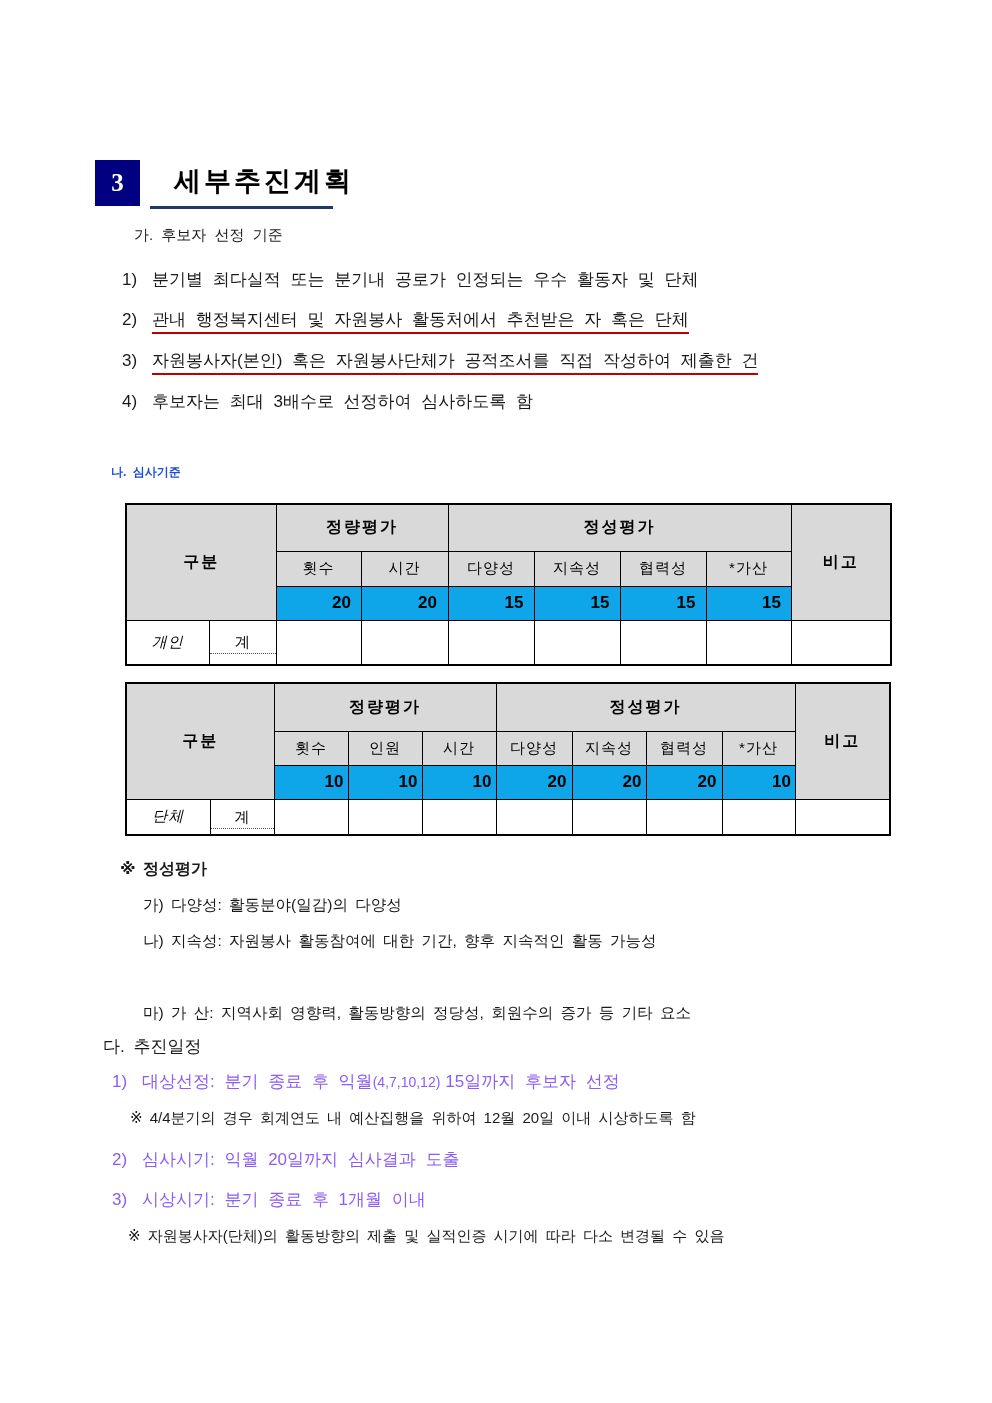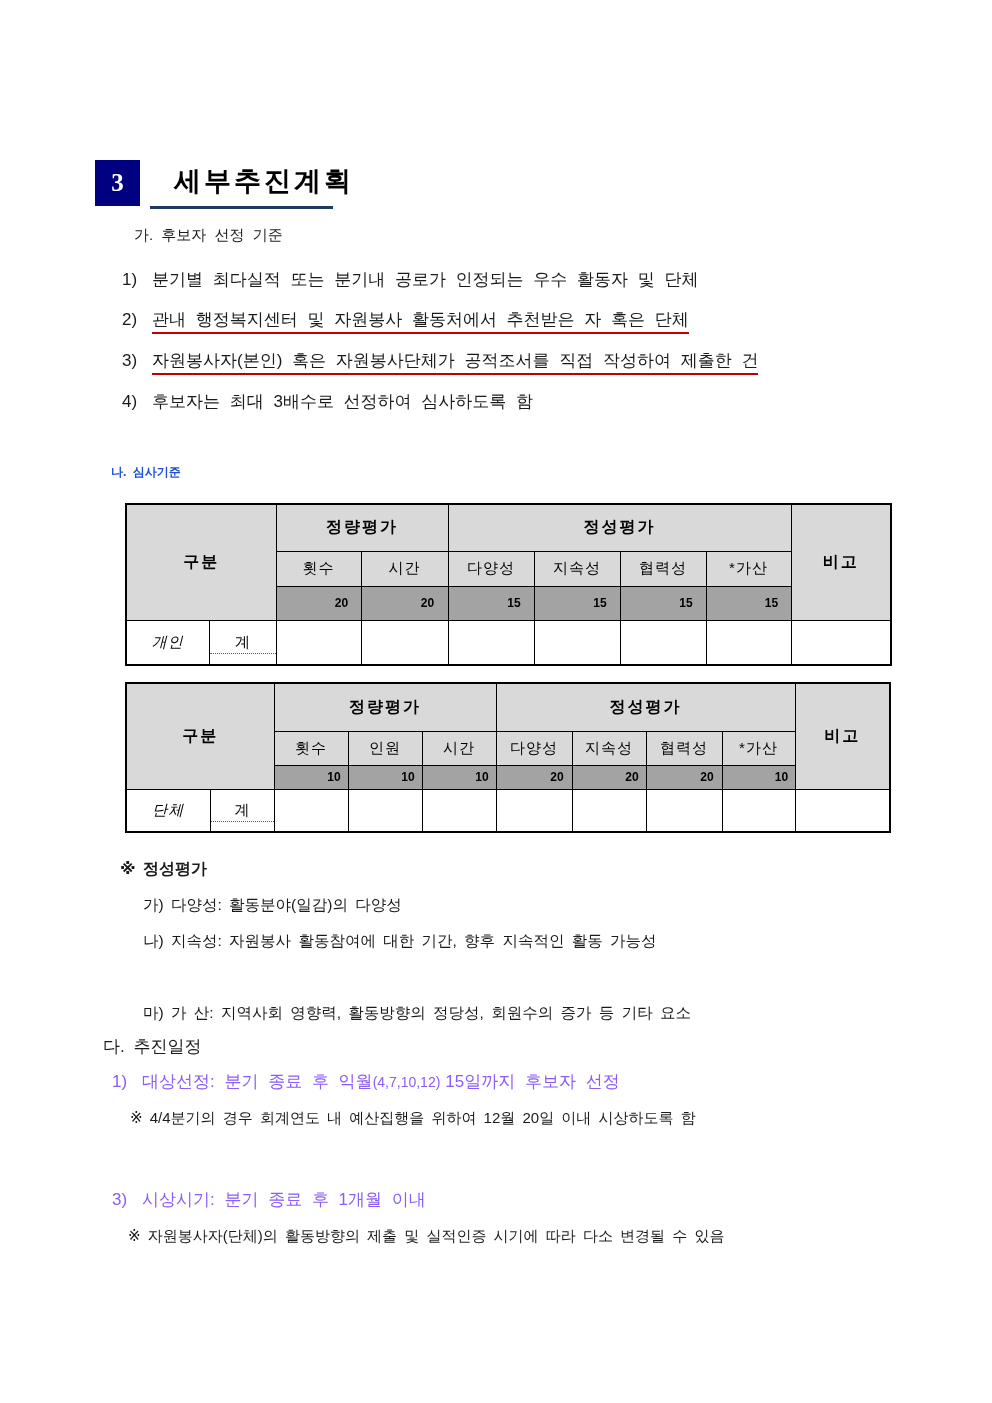--- a/index.html
+++ b/index.html
@@ -28,21 +28,21 @@
   .aitem .txt { word-spacing:5px; }
   .ured { border-bottom:2px solid #C00000; padding-bottom:3px; }
 
   
   table.crit { position:absolute; left:125px; border-collapse:collapse; table-layout:fixed;
                border:2px solid #000; font-size:15px; color:#000; }
   table.crit td { border:1px solid #000; text-align:center; vertical-align:middle;
                   overflow:hidden; }
   td.ghead { background:#D9D9D9; font-weight:bold; font-size:16px; letter-spacing:2px;margin-left:35px; }
   td.glabel { background:#D9D9D9; font-size:15px; letter-spacing:1px; }
-  td.gscore { background:#a3a3a3; font-weight:bold; font-size:12px;padding-left:46px; }
+  td.gscore { background:#0ea5e9; font-weight:bold; font-size:17px;padding-left:46px; }
   td.rowlabel { font-style:italic; font-size:15px; letter-spacing:1px; }
   td.kye { padding:0; border:2.5px solid #000; }
   .kye-in { height:100%; display:flex; flex-direction:column; }
   .kye-top { flex:0 0 24px; display:flex; align-items:flex-end; justify-content:center;
              border-bottom:1px dotted #555; font-size:15px; padding-bottom:1px; }
   .kye-bot { flex:1 1 auto; }
 
   
   .qual-h { position:absolute; left:120px; top:859px; font-size:16px; font-weight:bold;
             color:#1a1a1a; word-spacing:3px; }
@@ -160,30 +160,30 @@
     </tr>
     <tr style="height:34px">
       <td class="glabel">횟수</td>
       <td class="glabel">인원</td>
       <td class="glabel">시간</td>
       <td class="glabel">다양성</td>
       <td class="glabel">지속성</td>
       <td class="glabel">협력성</td>
       <td class="glabel">*가산</td>
     </tr>
-    <tr style="height:24px">
-      <td class="gscore">10</td>
-      <td class="gscore">10</td>
-      <td class="gscore">10</td>
-      <td class="gscore">20</td>
-      <td class="gscore">20</td>
-      <td class="gscore">20</td>
-      <td class="gscore">10</td>
-    </tr>
-    <tr style="height:43px">
+    <tr style="height:34px">
+      <td class="gscore">10</td>
+      <td class="gscore">10</td>
+      <td class="gscore">10</td>
+      <td class="gscore">20</td>
+      <td class="gscore">20</td>
+      <td class="gscore">20</td>
+      <td class="gscore">10</td>
+    </tr>
+    <tr style="height:36px">
       <td class="rowlabel">단체</td>
       <td class="kye">
         <div class="kye-in">
           <div class="kye-top">계</div>
           <div class="kye-bot"></div>
         </div>
       </td>
       <td></td>
       <td></td>
       <td></td>
@@ -200,18 +200,21 @@
   <div class="qitem" style="top:895px">가) 다양성: 활동분야(일감)의 다양성</div>
   <div class="qitem" style="top:931px">나) 지속성: 자원봉사 활동참여에 대한 기간, 향후 지속적인 활동 가능성</div>
   <div class="qitem" style="top:1003px">마) 가  산: 지역사회 영향력, 활동방향의 정당성, 회원수의 증가 등 기타 요소</div>
 
   <div class="h-c">다. 추진일정</div>
 
   <div class="citem" style="top:1070px">
     <span class="num">1)</span><span class="txt">대상선정: 분기 종료 후 익월</span><span class="paren">(4,7,10,12)</span><span class="txt">15일까지 후보자 선정</span>
   </div>
   <div class="cnote" style="left:130px; top:1109px">※ 4/4분기의 경우 회계연도 내 예산집행을 위하여 12월 20일 이내 시상하도록 함</div>
+  <div class="citem" style="top:1148px">
+    <span class="num">2)</span><span class="txt">심사시기: 익월 20일까지 심사결과 도출</span>
+  </div>
   <div class="citem" style="top:1188px">
     <span class="num">3)</span><span class="txt">시상시기: 분기 종료 후 1개월 이내</span>
   </div>
   <div class="cnote" style="left:128px; top:1227px">※ 자원봉사자(단체)의 활동방향의 제출 및 실적인증 시기에 따라 다소 변경될 수 있음</div>
 
 </div>
 
 </body></html>

